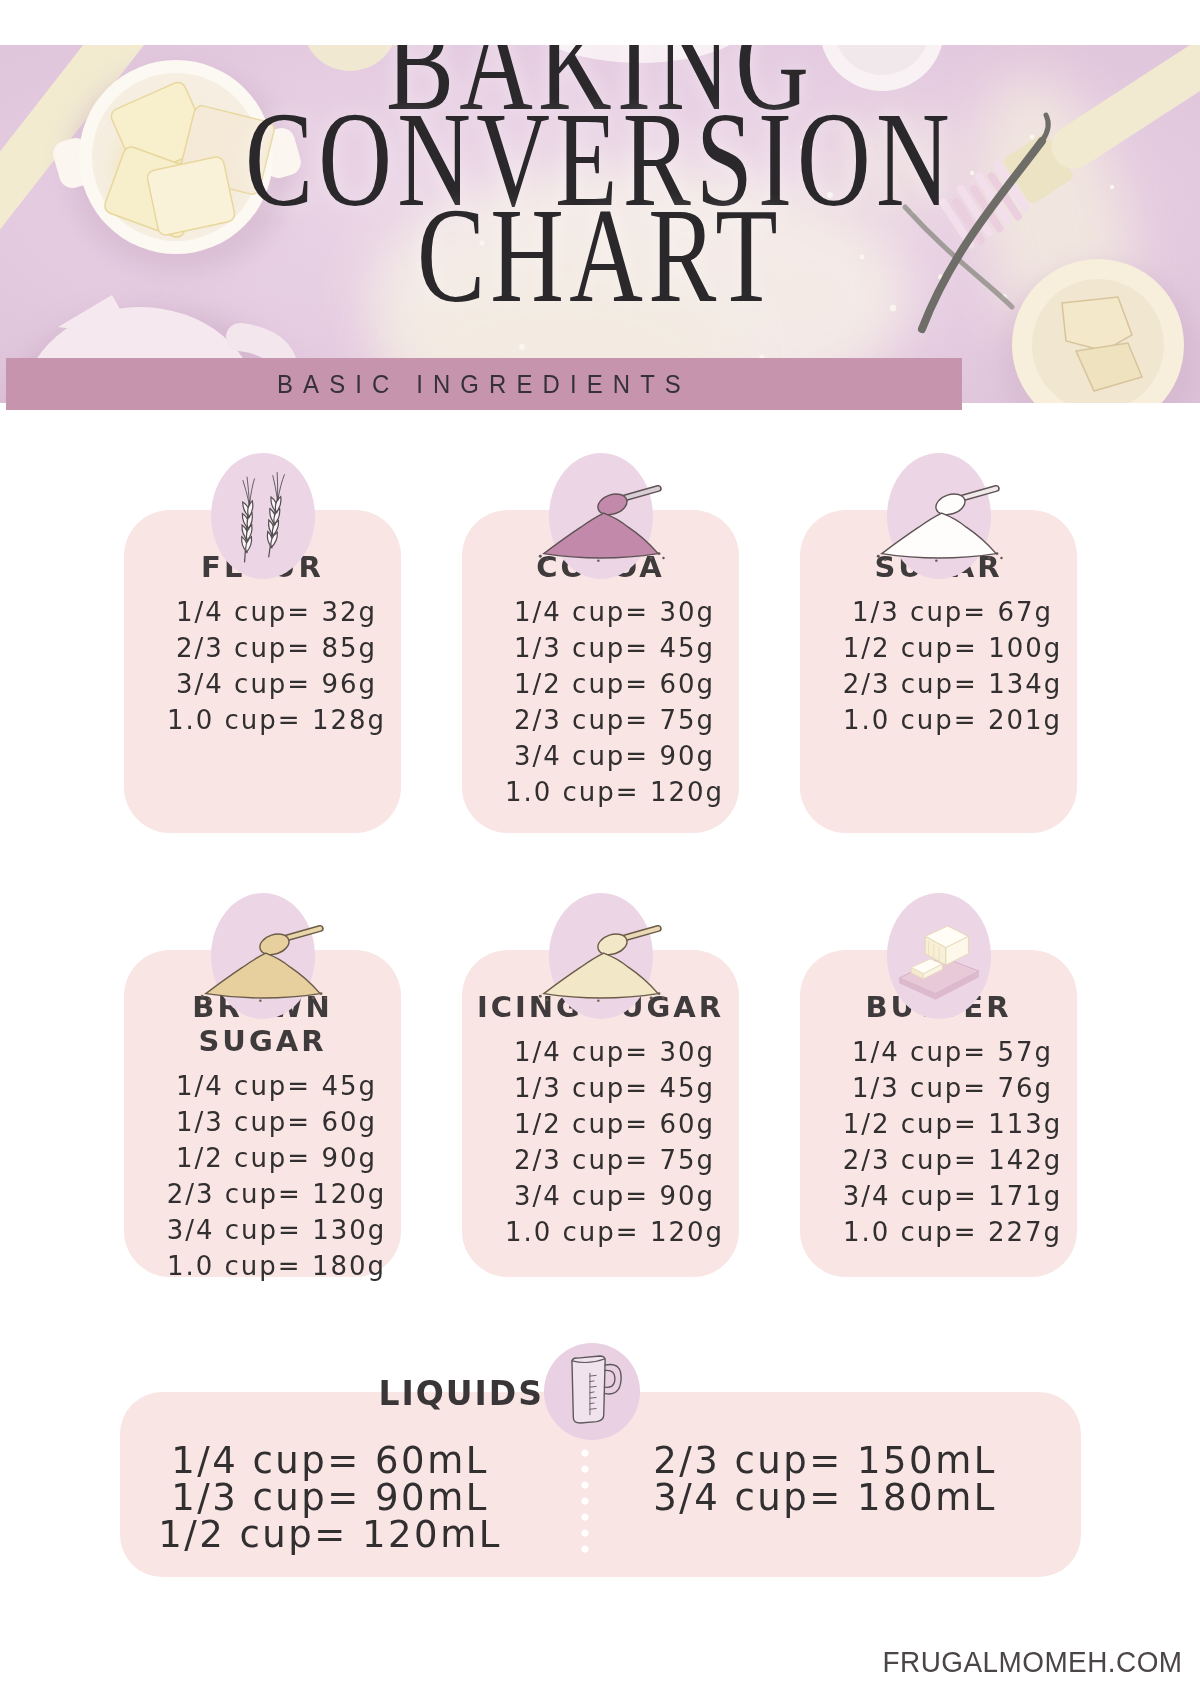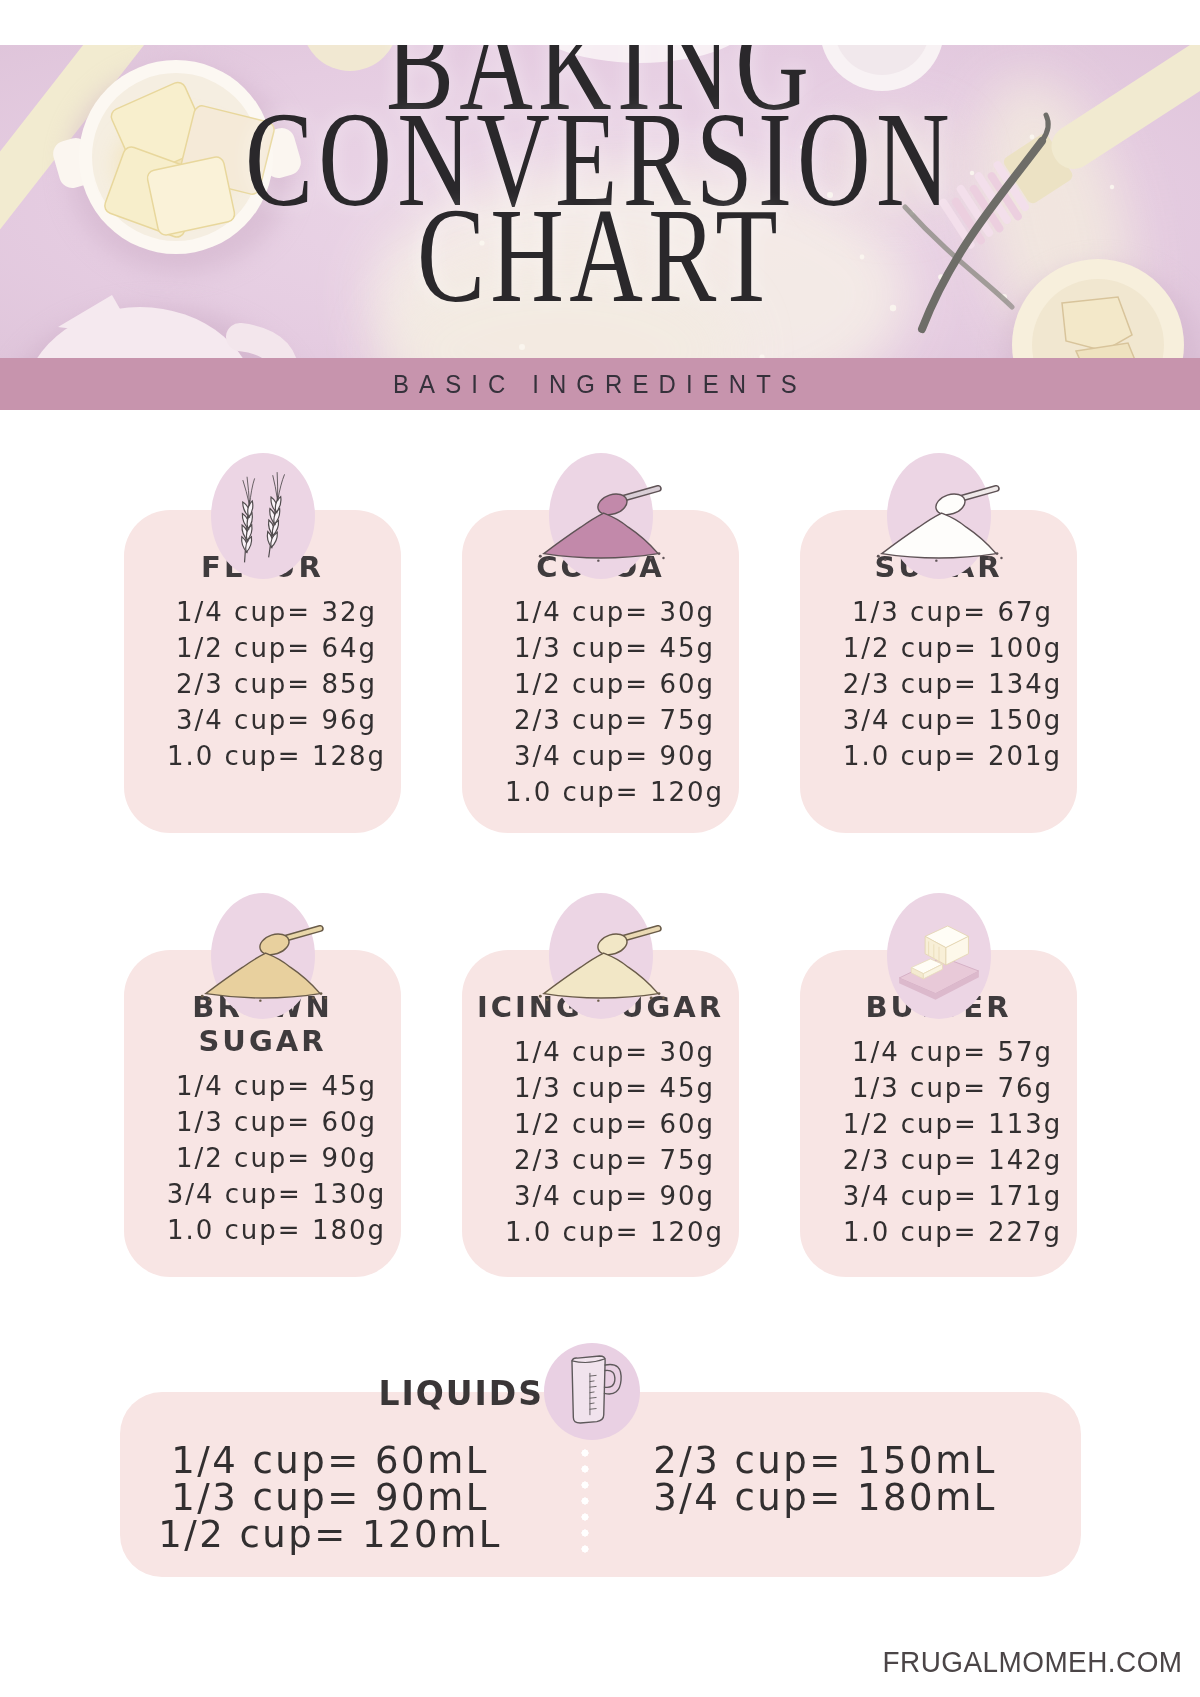--- a/index.html
+++ b/index.html
@@ -8,21 +8,21 @@
 
   
   .hero{position:absolute;left:0;top:0;width:1200px;height:358px;overflow:hidden;margin-top:45px;}
   .hero svg{position:absolute;left:0;top:0;}
   .hero-title{position:absolute;left:0;top:-30px;width:1200px;text-align:center;
       font-family:"Liberation Serif",serif;font-weight:400;color:#2a282b;
       font-size:136px;line-height:96px;letter-spacing:7px;
       transform:scaleX(.75);transform-origin:center top;
       text-shadow:0 0 22px rgba(255,255,255,.5);}
   
-  .banner{position:absolute;left:0;top:358px;width:1200px;height:52px;background:#c794ad;
+  .banner{position:absolute;left:6px;top:358px;width:956px;height:52px;background:#c794ad;
       display:flex;align-items:center;justify-content:center;}
   .banner span{font-family:"Liberation Sans",sans-serif;font-size:26px;letter-spacing:11px;
       color:#35313b;transform:scaleX(.92);}
 
   
   .card-group{position:absolute;width:277px;}
   .oval{position:absolute;top:-57px;left:50%;margin-left:-52px;width:104px;height:126px;
       border-radius:50%;background:#ecd5e4;}
   .oval svg{position:absolute;left:50%;transform:translateX(-50%);overflow:visible;}
   .card{width:277px;border-radius:46px;background:#f8e5e4;box-sizing:border-box;
@@ -210,21 +210,20 @@
             <use href="#wg" transform="translate(40,54) rotate(6)"></use>
             <use href="#wg" transform="translate(39,54) rotate(-18) scale(-1,1)"></use>
             <path d="M40,40 Q36,22 32,10 M40,40 Q42,20 46,8 M40,40 Q39,22 37,6" fill="none" stroke-width="1"></path>
           </g>
         </g>
       </svg>
     </div>
     <div class="card r1">
       <div class="card-title">FLOUR</div>
       <div class="card-row">1/4 cup= 32g</div>
-      <div class="card-row">1/2 cup= 64g</div>
       <div class="card-row">2/3 cup= 85g</div>
       <div class="card-row">3/4 cup= 96g</div>
       <div class="card-row">1.0 cup= 128g</div>
     </div>
   </div>
 
   <div class="card-group" style="left:462px;top:510px;">
     <div class="oval">
       <svg width="132" height="92" viewBox="0 0 150 95" style="top:26px;">
         <g stroke="#5f5356" stroke-width="1.6">
@@ -271,21 +270,20 @@
               <circle cx="72" cy="88" r="1.4"></circle>
           </g>
         </g>
       </svg>
     </div>
     <div class="card r1">
       <div class="card-title">SUGAR</div>
       <div class="card-row">1/3 cup= 67g</div>
       <div class="card-row">1/2 cup= 100g</div>
       <div class="card-row">2/3 cup= 134g</div>
-      <div class="card-row">3/4 cup= 150g</div>
       <div class="card-row">1.0 cup= 201g</div>
     </div>
   </div>
 
   <div class="card-group" style="left:124px;top:950px;">
     <div class="oval">
       <svg width="132" height="92" viewBox="0 0 150 95" style="top:26px;">
         <g stroke="#6a5c49" stroke-width="1.6">
           <path d="M101,17 L140,6" stroke-width="8" stroke-linecap="round" fill="none"></path>
           <path d="M101,17 L140,6" stroke="#e8d6a8" stroke-width="4.5" stroke-linecap="round" fill="none"></path>
@@ -300,20 +298,21 @@
               <circle cx="72" cy="88" r="1.4"></circle>
           </g>
         </g>
       </svg>
     </div>
     <div class="card r2">
       <div class="card-title">BROWN SUGAR</div>
       <div class="card-row">1/4 cup= 45g</div>
       <div class="card-row">1/3 cup= 60g</div>
       <div class="card-row">1/2 cup= 90g</div>
+      <div class="card-row">2/3 cup= 120g</div>
       <div class="card-row">3/4 cup= 130g</div>
       <div class="card-row">1.0 cup= 180g</div>
     </div>
   </div>
 
   <div class="card-group" style="left:462px;top:950px;">
     <div class="oval">
       <svg width="132" height="92" viewBox="0 0 150 95" style="top:26px;">
         <g stroke="#6a5c49" stroke-width="1.6">
           <path d="M101,17 L140,6" stroke-width="8" stroke-linecap="round" fill="none"></path>

